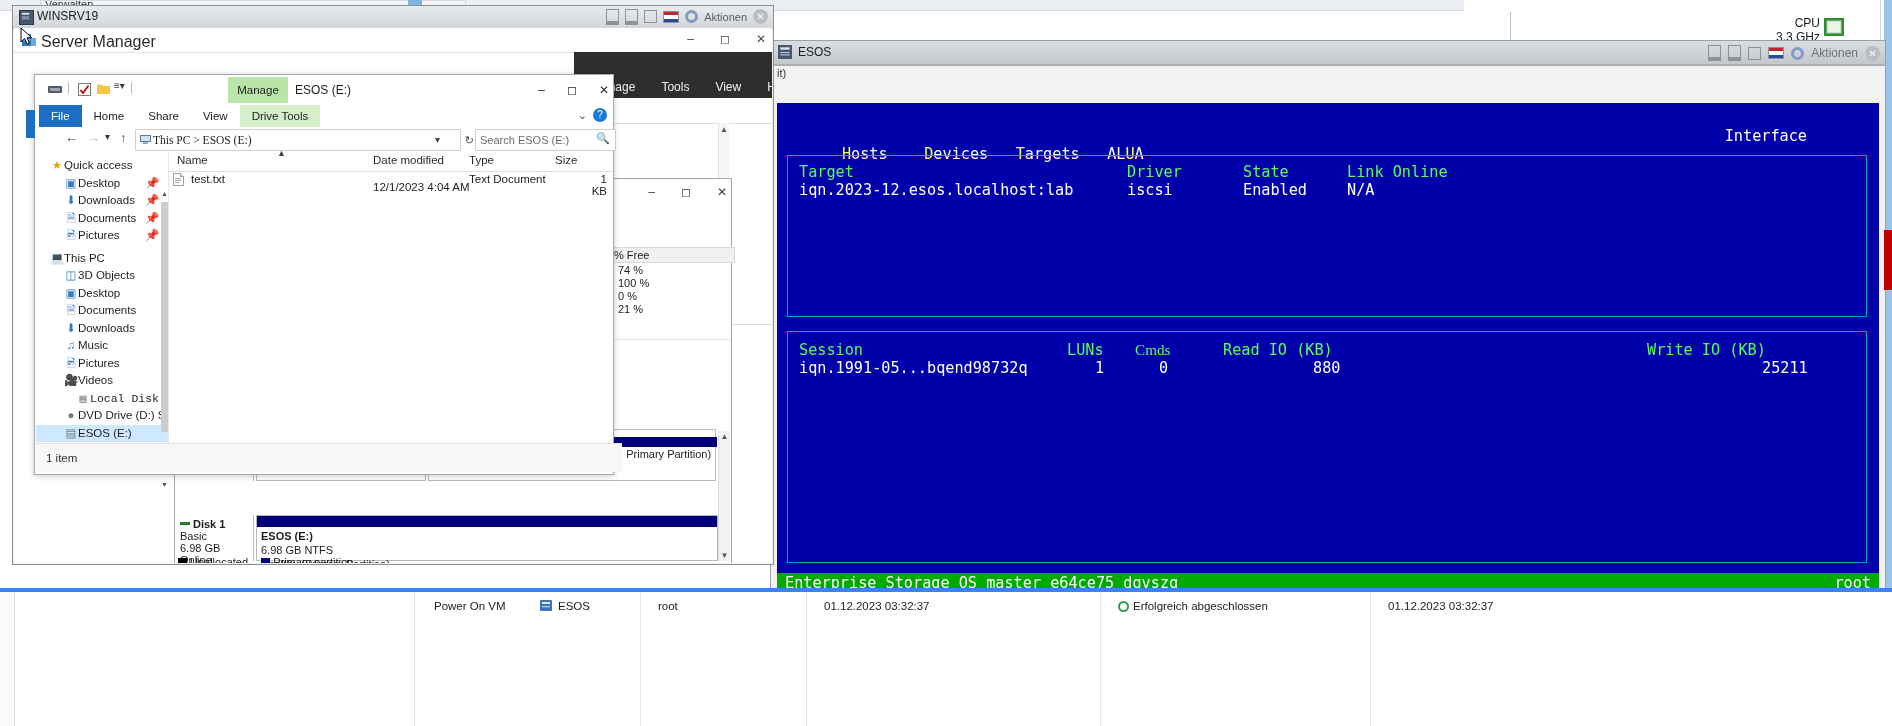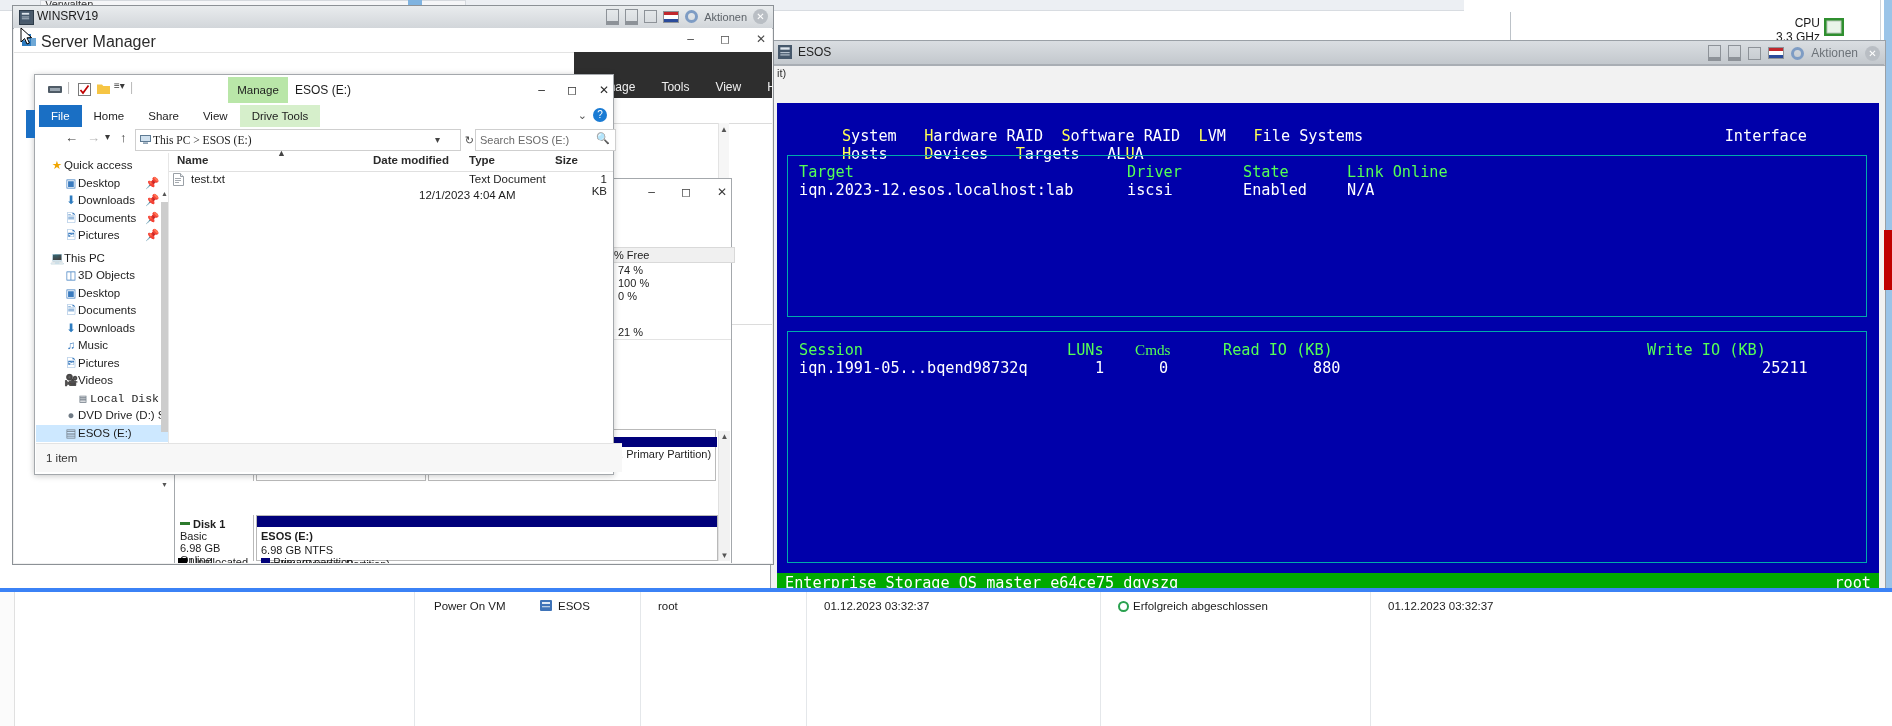--- a/index.html
+++ b/index.html
@@ -76,21 +76,21 @@
   .fetab{padding:0 12px;line-height:22px;color:#1d1d1d;}
   .fetab.active{background:#1a6fc4;color:#ffffff;}
   .fetab.ctx{background:#d6efcb;color:#1d1d1d;}
   #fe-help{right:6px;top:33px;width:14px;height:14px;border-radius:50%;background:#1a7bd4;color:#fff;font-size:10px;text-align:center;line-height:14px;}
   #fe-chev{right:26px;top:34px;color:#555;font-size:11px;}
   #fe-addrbar{left:0;top:52px;width:578px;height:24px;background:#ffffff;}
   .navbtn{color:#3a3a3a;font-size:13px;}
   #fe-path{left:100px;top:54px;width:320px;height:20px;border:1px solid #cfcfcf;background:#fff;font-size:11.5px;line-height:20px;padding-left:4px;color:#1d1d1d;font-family:Liberation Serif, serif;}
   #fe-search{left:440px;top:54px;width:135px;height:20px;border:1px solid #cfcfcf;background:#fff;font-size:11px;line-height:20px;padding-left:4px;color:#6a6a6a;}
   #fe-cols{left:134px;top:78px;width:444px;height:18px;border-bottom:1px solid #e0e0e0;font-size:11.5px;color:#2b2b2b;}
-  .fecol{position:absolute;top:1px;font-weight:bold;}
+  .fecol{position:absolute;top:1px;}
   #fe-nav{left:1px;top:78px;width:132px;height:290px;background:#ffffff;border-right:1px solid #e6e6e6;overflow:hidden;}
   .nav-item{height:17.5px;line-height:17.5px;font-size:11.5px;color:#1d1d1d;white-space:nowrap;}
   .nav-item .ic{display:inline-block;width:14px;text-align:center;}
   .nav-item.sel{background:#cde8ff;}
   #fe-filerow{left:138px;top:98px;width:430px;height:16px;font-size:11.5px;color:#1d1d1d;}
   #fe-status{left:1px;top:368px;width:576px;height:28px;background:#f7f7f7;border-top:1px solid #e3e3e3;font-size:11.5px;color:#333;line-height:28px;padding-left:10px;}
   #fe-scroll{left:125px;top:115px;width:9px;height:300px;}
   .scrollthumb{background:#cdcdcd;}
 
   
@@ -155,23 +155,20 @@
       <span class="gearicon"></span>
       <span>Aktionen</span>
       <span class="closecircle">✕</span>
     </div>
   </div>
 
   <div class="abs" style="left:6px;top:26px;font-size:11px;color:#333;">it)</div>
 
   <div class="abs" id="esos-term">
 
-    <div class="abs tline" style="left:10px;top:6px;">
-      <span class="hl">S</span><span>ystem</span><span>   </span><span class="hl">H</span><span>ardware RAID</span><span>  </span><span class="hl">S</span><span>oftware RAID</span><span>  </span><span class="hl">L</span><span>VM</span><span>   </span><span class="hl">F</span><span>ile Systems</span>
-    </div>
     <div class="abs tline" style="left:10px;top:24px;">
       <span class="hl">H</span><span>osts</span><span>    </span><span class="hl">D</span><span>evices</span><span>   </span><span class="hl">T</span><span>argets</span><span>   </span><span>AL</span><span class="hl">U</span><span>A</span>
     </div>
     <div class="abs tline" style="right:72px;top:24px;">Interface</div>
 
     <div class="box" style="left:10px;top:52px;width:1080px;height:162px;"></div>
     <div class="abs tline grn" style="left:22px;top:60px;">Target</div>
     <div class="abs tline grn" style="left:350px;top:60px;">Driver</div>
     <div class="abs tline grn" style="left:466px;top:60px;">State</div>
     <div class="abs tline grn" style="left:570px;top:60px;">Link Online</div>
@@ -286,21 +283,21 @@
           <span>–</span>
           <span>◻</span>
           <span>✕</span>
         </div>
       </div>
 
       <div class="abs" id="dm-volhdr">% Free</div>
       <div class="dm-pct" style="top:85px;">74 %</div>
       <div class="dm-pct" style="top:98px;">100 %</div>
       <div class="dm-pct" style="top:111px;">0 %</div>
-      <div class="dm-pct" style="top:124px;margin-top:23px;">21 %</div>
+      <div class="dm-pct" style="top:124px;">21 %</div>
 
       <div class="abs" style="left:0px;top:160px;width:556px;height:14px;background:#ffffff;border-top:1px solid #e3e3e3;"></div>
 
       <div class="abs" style="left:1px;top:250px;width:554px;height:52px;">
         <div class="disk-left">
           <div style="opacity:.35">Disk 0</div>
           <div>6.98 GB</div>
           <div>Online</div>
         </div>
         <div class="part" style="left:80px;top:0;width:170px;height:52px;">
@@ -445,21 +442,21 @@
         <span class="abs" style="left:0px;top:0;">
           <svg width="11" height="13" viewBox="0 0 11 13">
               <path d="M0.5 0.5h7l3 3v9h-10z" fill="#ffffff" stroke="#9aa0a6"></path>
               <path d="M7.5 0.5v3h3" fill="#e6eaed" stroke="#9aa0a6"></path>
               <rect x="2" y="5" width="6" height="0.9" fill="#9aa0a6"></rect>
               <rect x="2" y="7" width="6" height="0.9" fill="#9aa0a6"></rect>
               <rect x="2" y="9" width="4" height="0.9" fill="#9aa0a6"></rect>
             </svg>
         </span>
         <span class="abs" style="left:18px;top:0;">test.txt</span>
-        <span class="abs" style="left:200px;top:16px;margin-left:46px;">12/1/2023 4:04 AM</span>
+        <span class="abs" style="left:200px;top:8px;">12/1/2023 4:04 AM</span>
         <span class="abs" style="left:296px;top:0;">Text Document</span>
         <span class="abs" style="left:410px;top:0;text-align:right;width:24px;">1 KB</span>
       </div>
 
       <div class="abs" id="fe-status">
         <span>1 item</span>
       </div>
     </div>
 
     <div class="abs" style="left:12px;top:82px;width:9px;height:28px;background:#1a6fc4;"></div>

